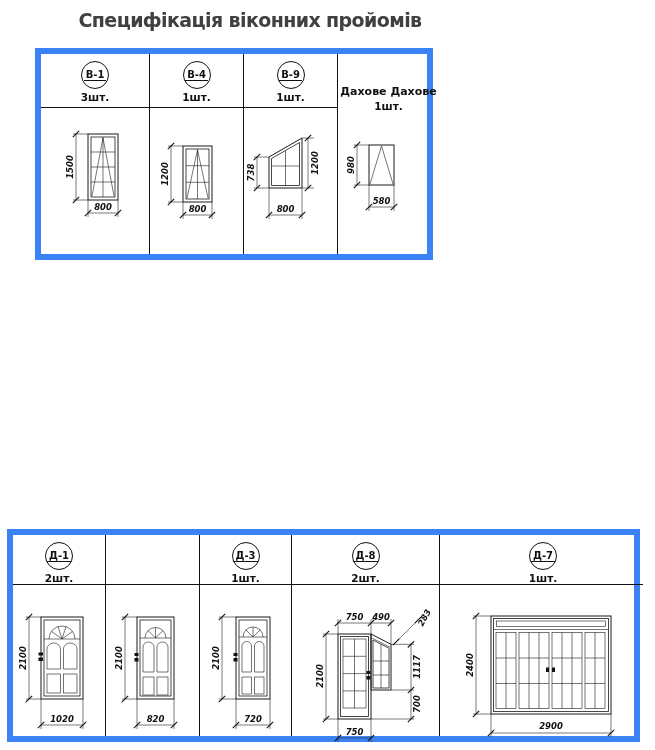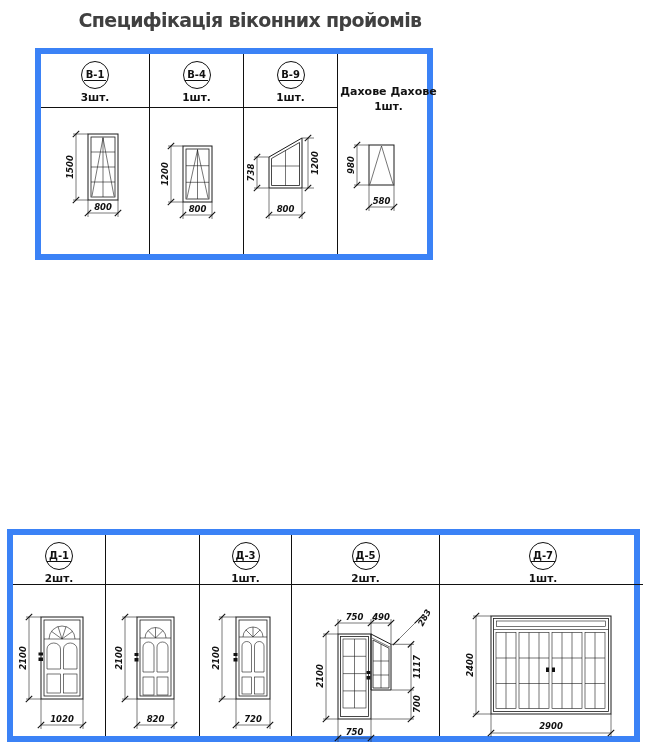--- a/index.html
+++ b/index.html
@@ -314,21 +314,21 @@
           <use href="#tick" x="36" y="190"></use>
             <use href="#tick" x="70" y="190"></use>
           <text class="dim" text-anchor="middle" x="53" y="187">720</text>
         </g>
       </svg>
     </div>
 
     <div class="cell" style="left:279px;width:148px;">
       <div class="cell-header">
         <div class="bubble">
-            <span class="bubble-label">Д-5</span>
+            <span class="bubble-label">Д-8</span>
           </div>
         <div class="count">2шт.</div>
       </div>
       <svg class="draw" width="148" height="211">
         <g>
           <rect class="ln sw10" x="46" y="99" width="33" height="85"></rect>
           <rect class="ln sw08" x="48.5" y="101.5" width="28" height="80"></rect>
           <rect class="ln sw06" x="51" y="104" width="23" height="69"></rect>
           <line class="ln sw06" x1="62.5" y1="104" x2="62.5" y2="173"></line>
           <line class="ln sw06" x1="51" y1="121.3" x2="74" y2="121.3"></line>

